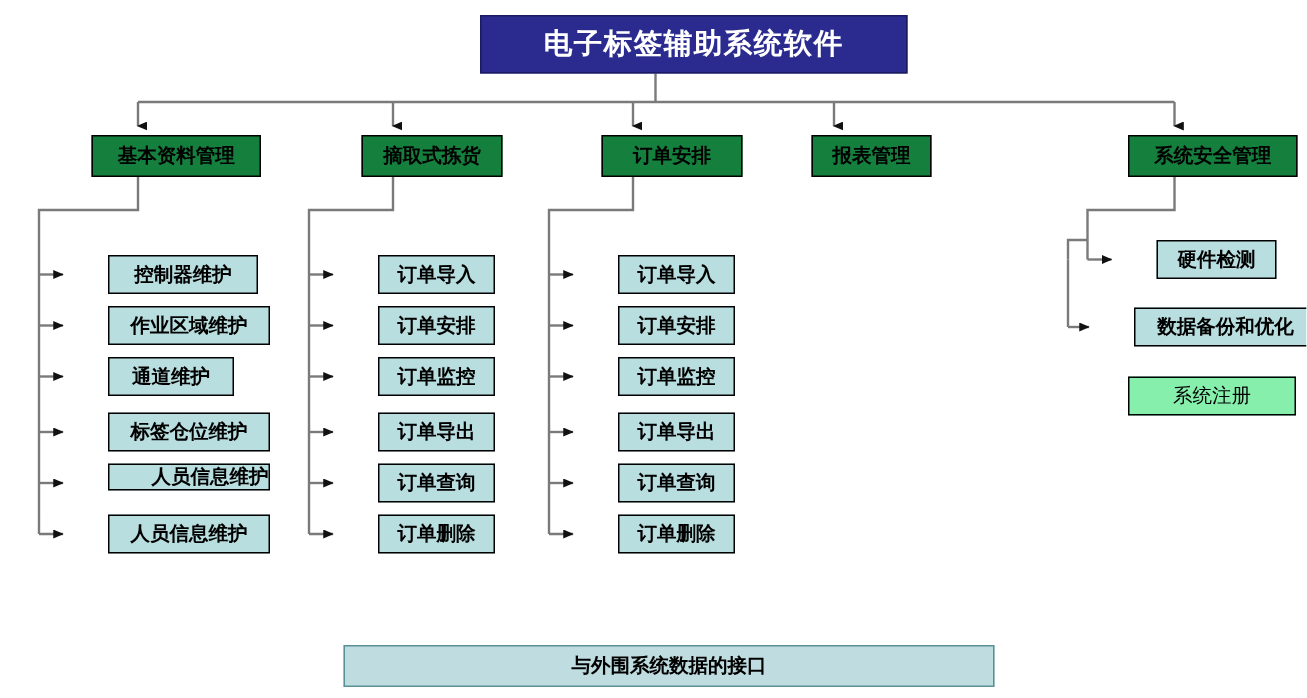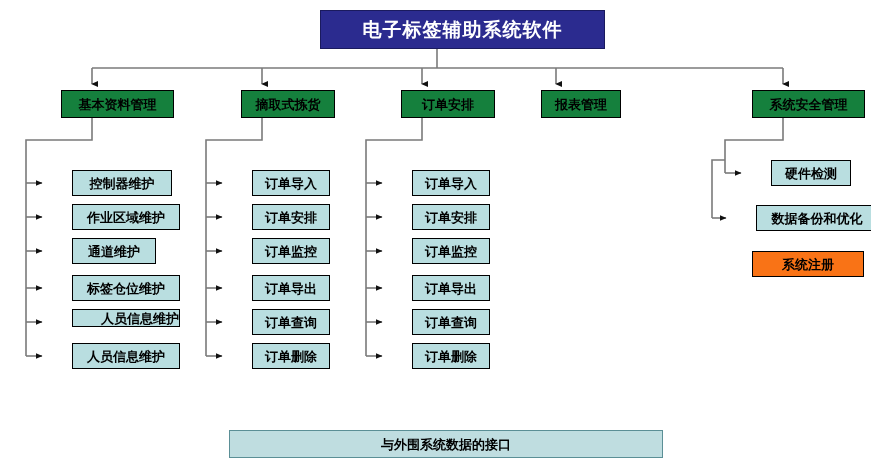--- a/index.html
+++ b/index.html
@@ -52,24 +52,24 @@
     font-size: 13px;
   }
   .lvl3-node {
     background: #b9dee0;
     border: 1px solid #000000;
     color: #000000;
     font-weight: bold;
     font-size: 13px;
   }
   .plain-node {
-    background: #f97316;
+    background: #86efac;
     border: 1px solid #000000;
     color: #000000;
-    font-weight: bold;
+    font-weight: normal;
     font-size: 13px;
   }
   .footer-node {
     background: #bfdde0;
     border: 1px solid #5b8f96;
     color: #000000;
     font-weight: bold;
     font-size: 13px;
   }
 </style>

